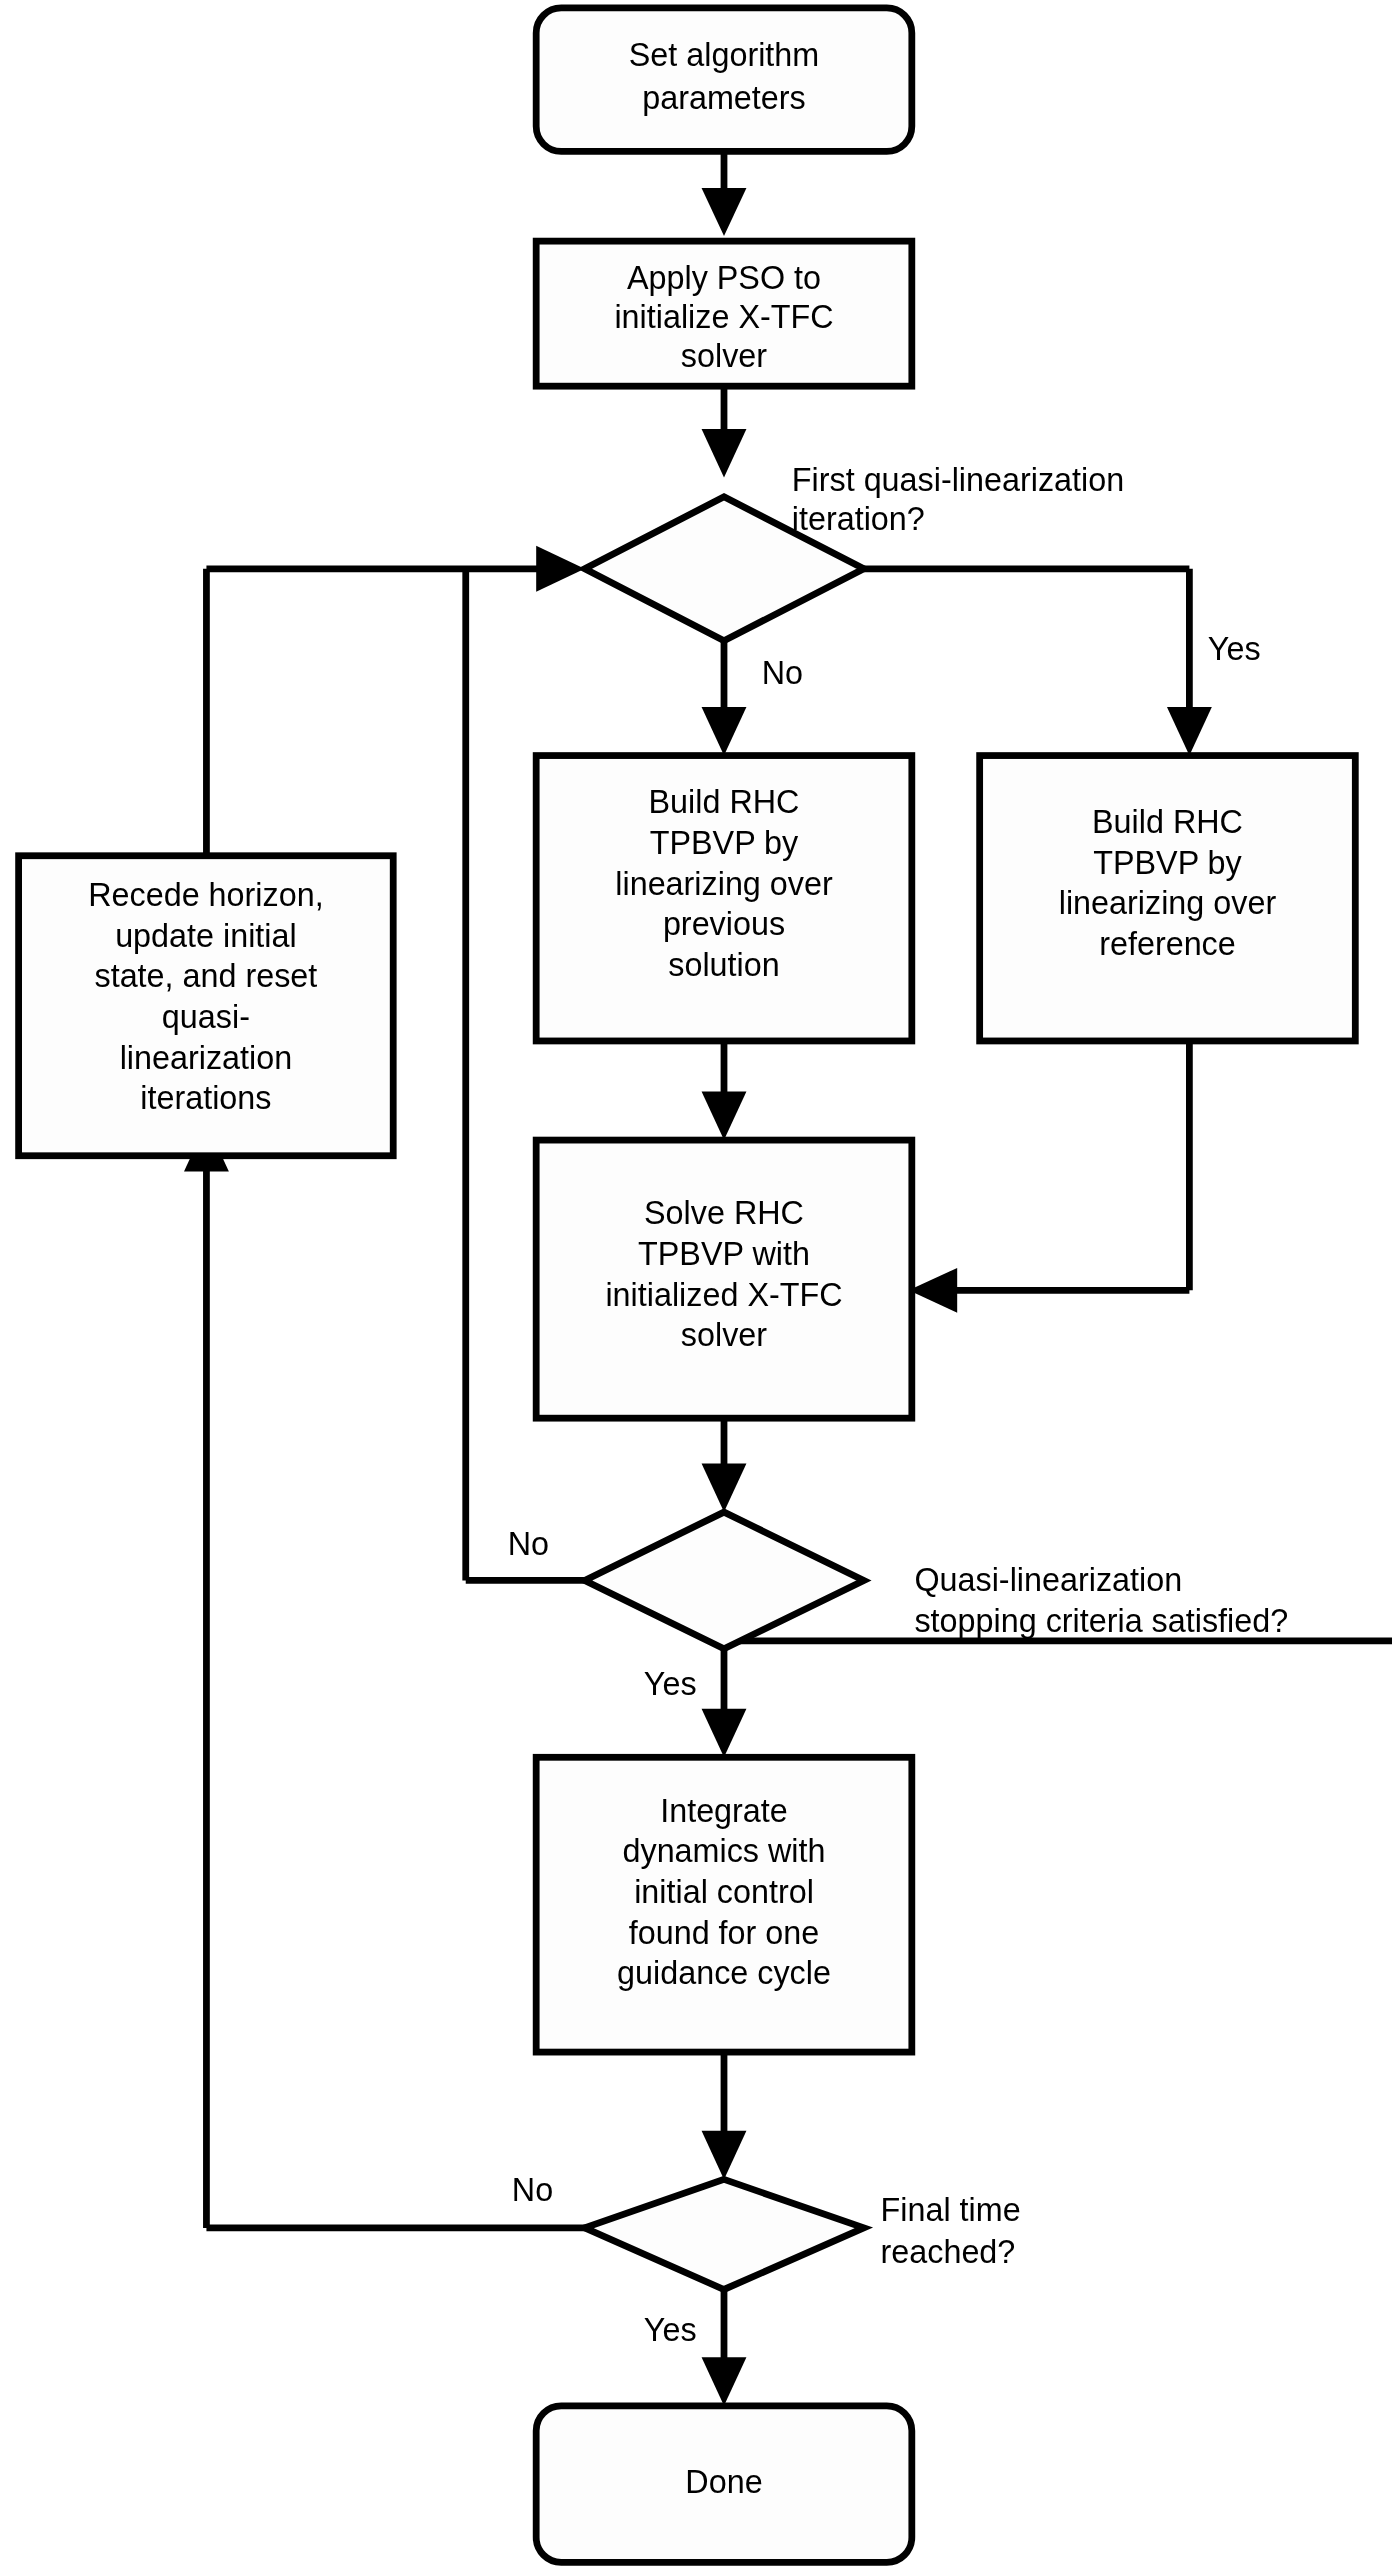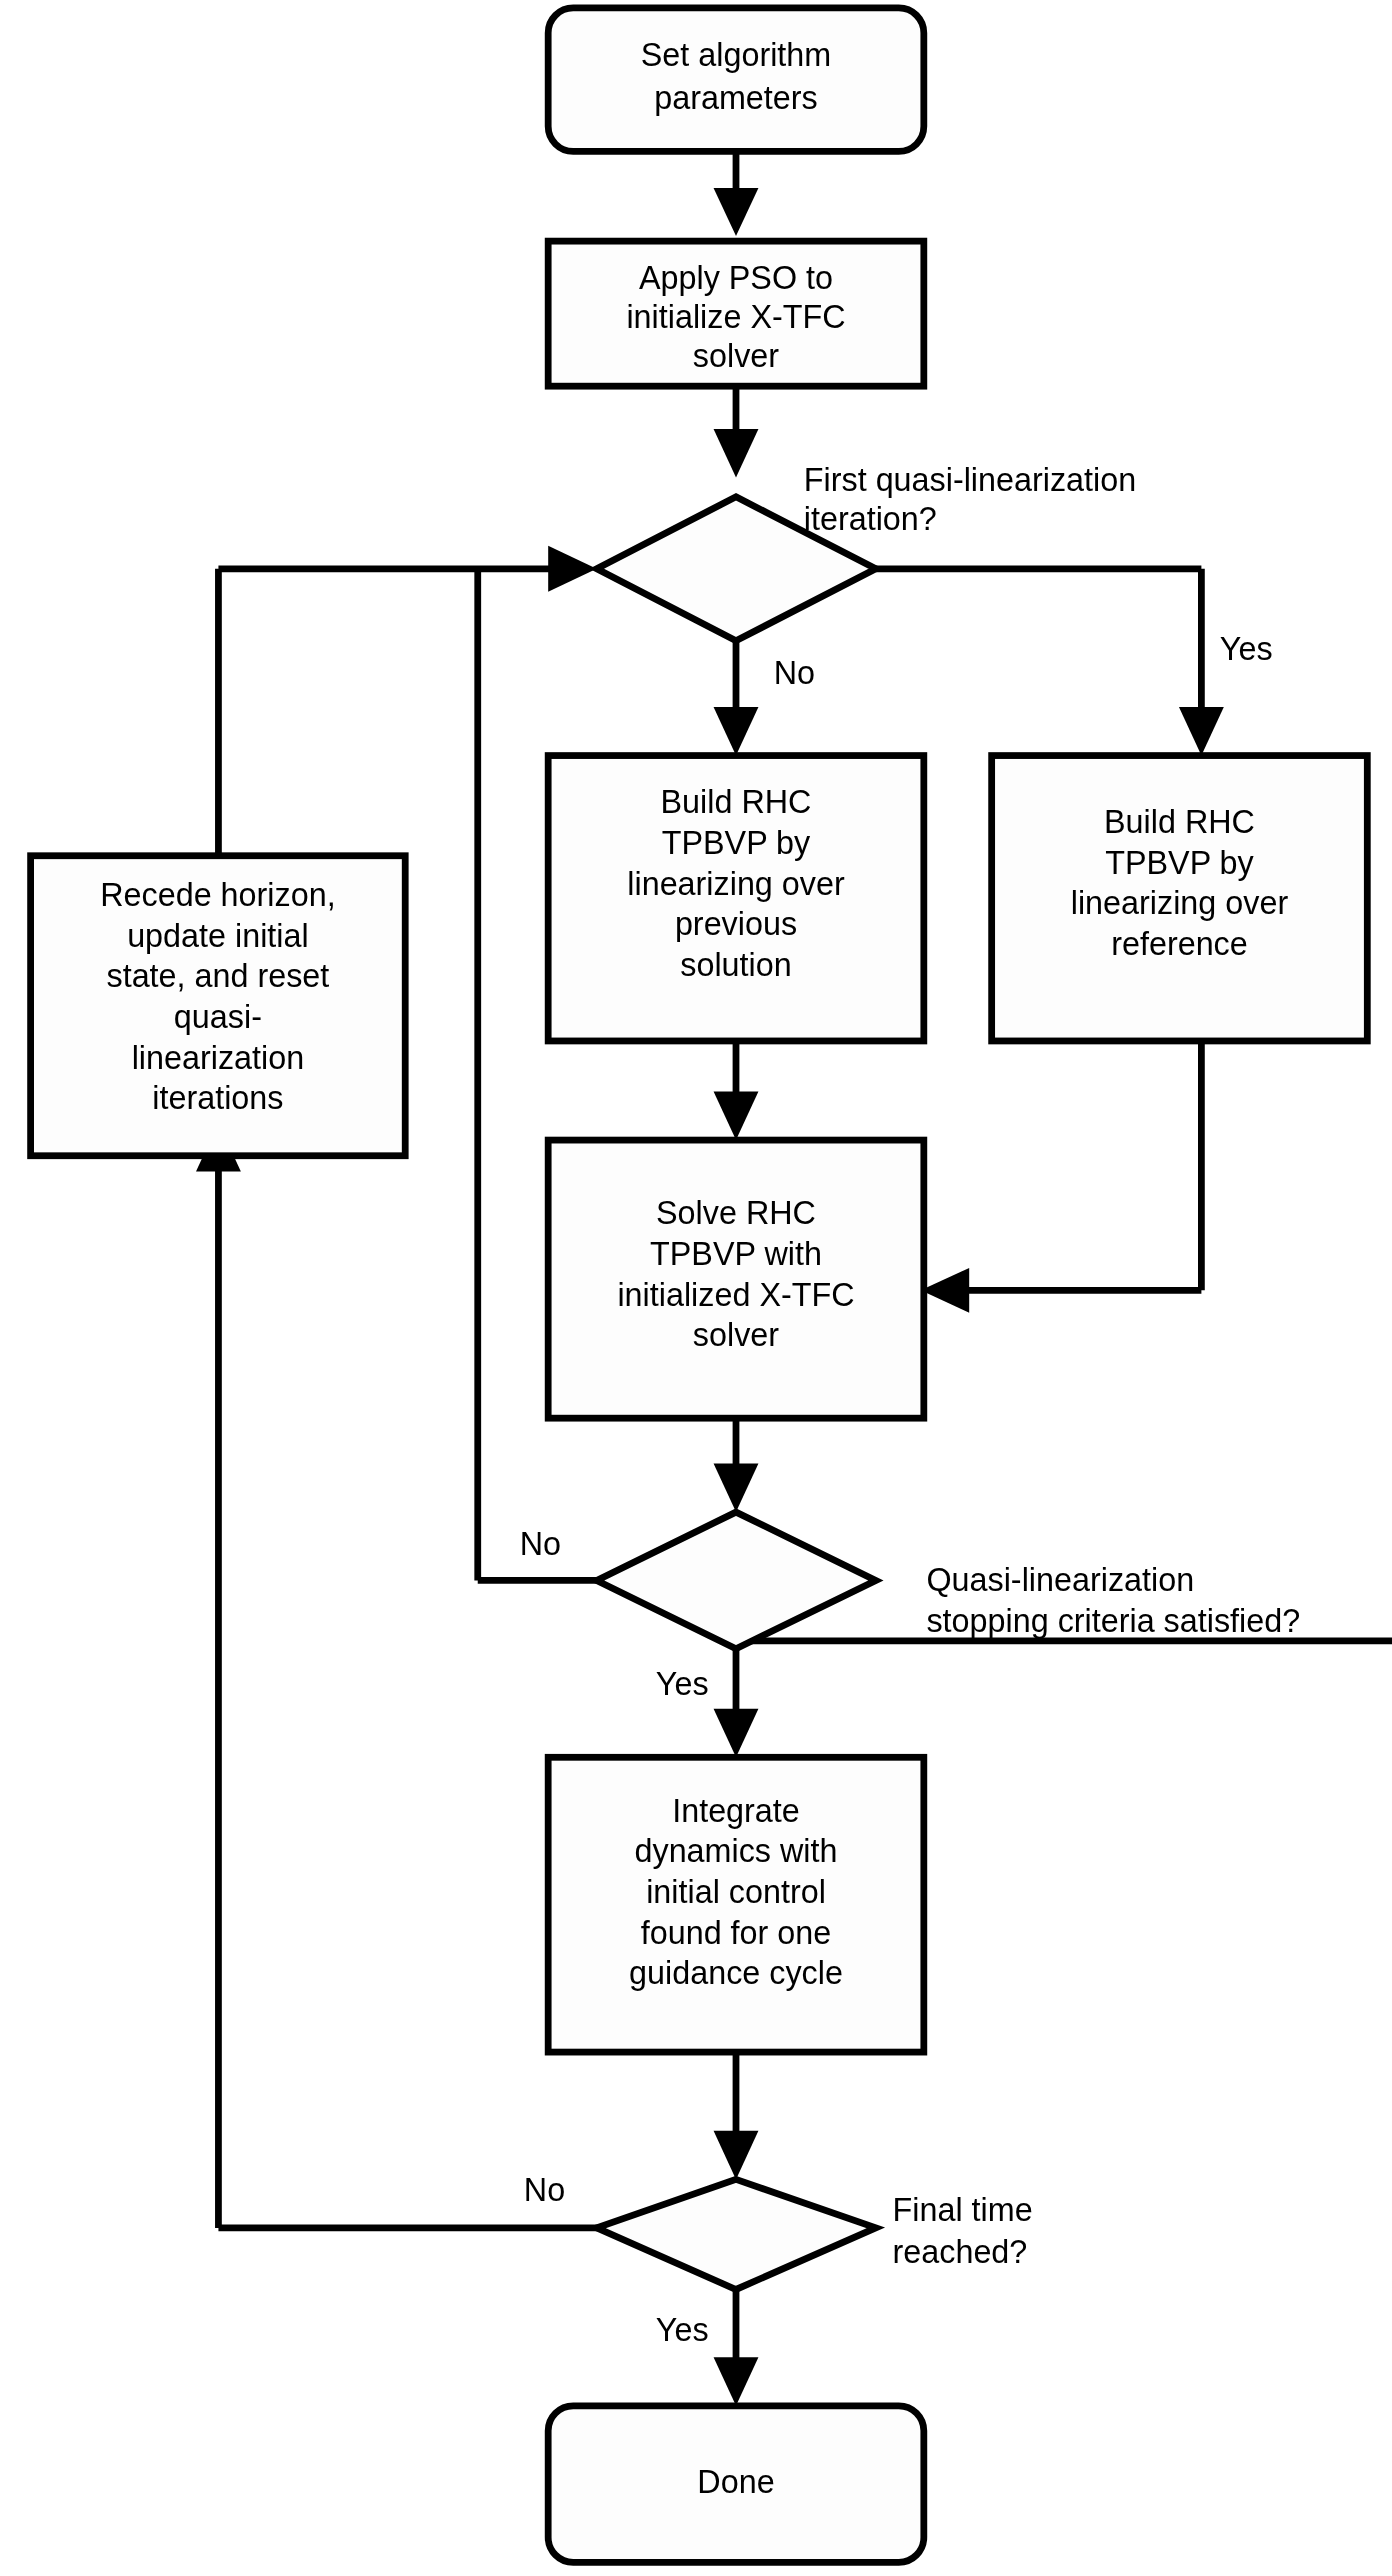--- a/index.html
+++ b/index.html
@@ -10,21 +10,21 @@
   }
   body {
     width: 1392px;
     height: 2576px;
     font-family: "Liberation Sans", sans-serif;
     position: relative;
     overflow: hidden;
   }
   #flow-root {
     position: absolute;
-    left: 16px;
+    left: 4px;
     top: 0;
     width: 1280px;
     height: 2576px;
   }
   svg#flow-svg {
     position: absolute;
     left: 0;
     top: 0;
     width: 1392px;
     height: 2576px;

